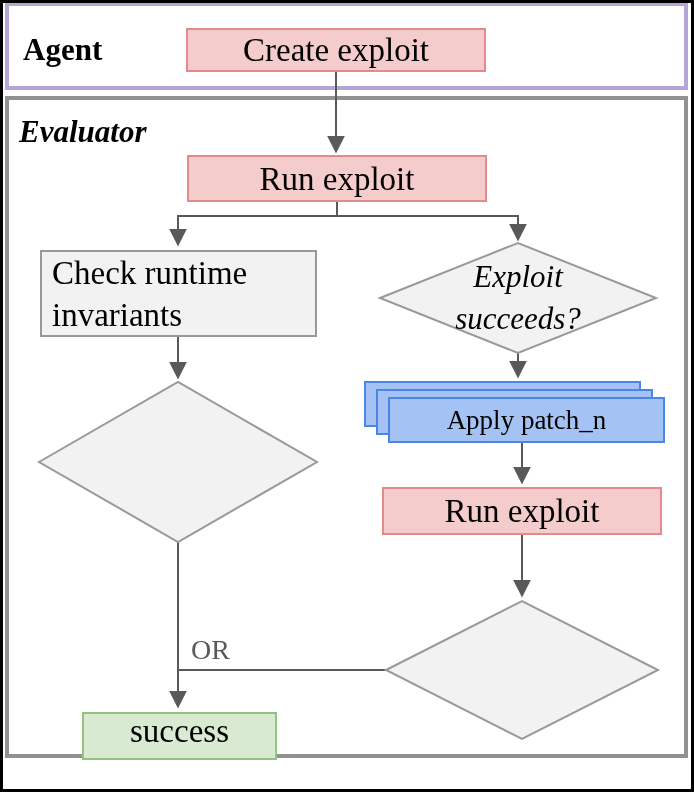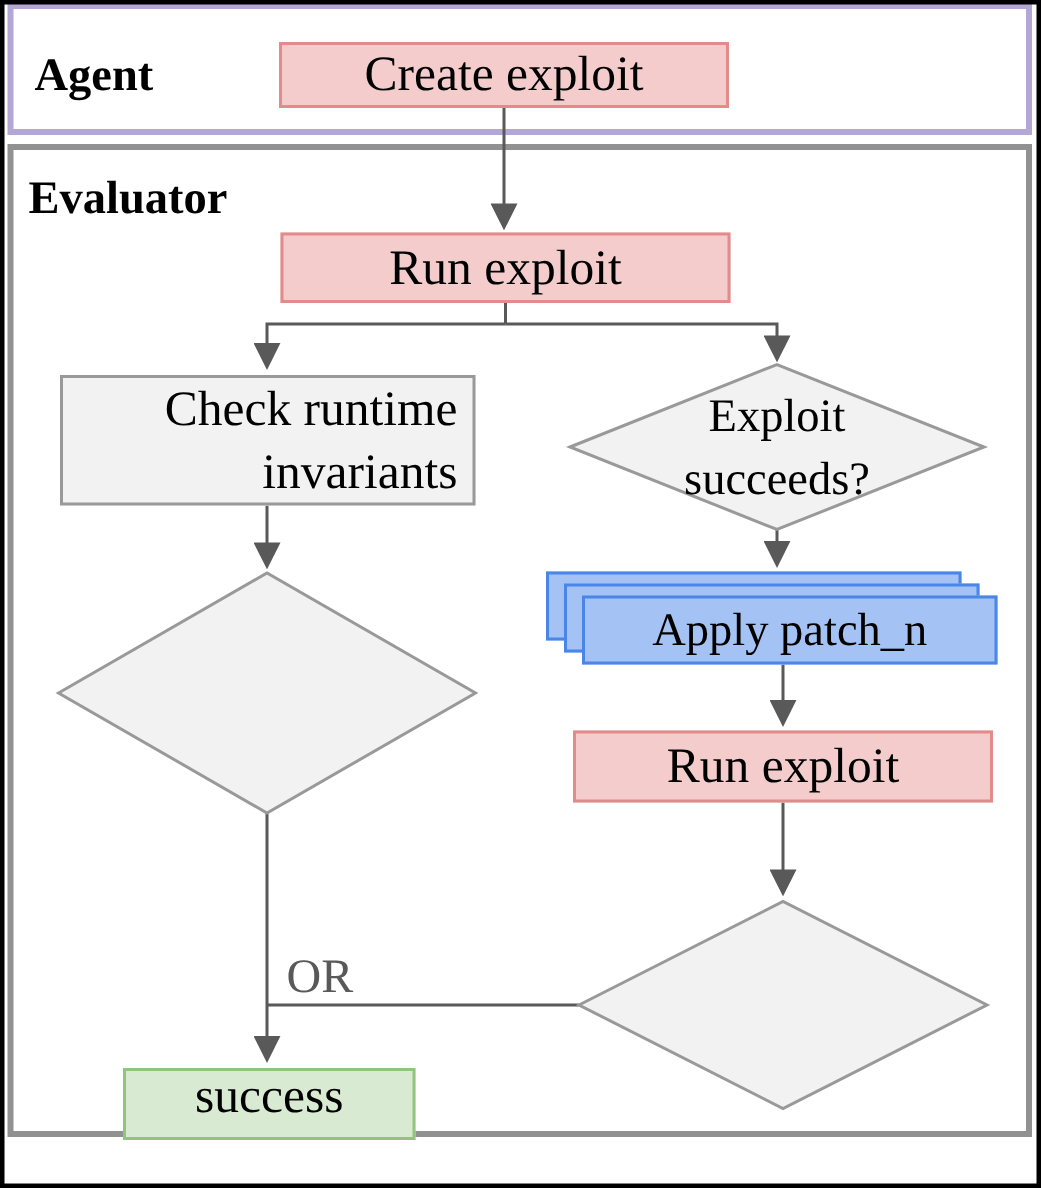--- a/index.html
+++ b/index.html
@@ -2,56 +2,56 @@
 <html style="--process-fill: #f4cccc; --process-border: #e28b8b; --neutral-fill: #f2f2f2; --neutral-border: #999999; --patch-fill: #a4c2f4; --patch-border: #4a86e8; --success-fill: #d9ead3; --success-border: #93c47d; --check-icon: #34a853; --agent-lane-border: #b4a7d6; --evaluator-lane-border: #919191; --arrow: #595959;"><head>
 <meta charset="utf-8">
 <style>
   html,body{margin:0;padding:0;}
   body{width:694px;height:792px;background:#fff;font-family:"Liberation Serif", serif;color:#000;}
   #page{position:relative;width:694px;height:792px;overflow:hidden;background:#fff;}
 
   
   .lane{position:absolute;background:#fff;box-sizing:border-box;z-index:0;}
   .lane.agent{left:5px;top:2px;width:683px;height:88px;border:4px solid var(--agent-lane-border,#b4a7d6);text-decoration:underline;}
-  .lane.evaluator{left:5px;top:96px;width:683px;height:662px;border:4px solid var(--evaluator-lane-border,#919191);}
+  .lane.evaluator{left:5px;top:96px;width:683px;height:662px;border:4px solid var(--evaluator-lane-border,#919191);font-style:italic;}
   .lane-label{position:absolute;font-weight:bold;font-size:31px;line-height:31px;white-space:nowrap;}
   .lane.agent .lane-label{left:14px;top:28px;}
   .lane.evaluator .lane-label{left:10px;top:16px;}
 
   
   #connectors{position:absolute;left:0;top:0;z-index:1;}
   .edge{stroke:var(--arrow,#595959);stroke-width:2;fill:none;}
   .diamond{fill:var(--neutral-fill,#f2f2f2);stroke:var(--neutral-border,#999999);stroke-width:2;}
 
   
   .node{position:absolute;box-sizing:border-box;z-index:2;display:flex;align-items:center;justify-content:center;
-        text-align:right;font-size:33px;line-height:38px;}
+        text-align:left;font-size:33px;line-height:38px;}
   .node.process{background:var(--process-fill,#f4cccc);border:2px solid var(--process-border,#e28b8b);}
   .node.create{left:186px;top:28px;width:300px;height:44px;}
   .node.run1{left:187px;top:155px;width:300px;height:47px;}
   .node.neutral{background:var(--neutral-fill,#f2f2f2);border:2px solid var(--neutral-border,#999999);}
   .node.check{left:40px;top:250px;width:277px;height:87px;line-height:42px;padding:0 10px;}
   .node.run2{left:382px;top:487px;width:280px;height:48px;}
   .node.success{left:82px;top:712px;width:195px;height:48px;background:var(--success-fill,#d9ead3);
                 border:2px solid var(--success-border,#93c47d);gap:10px;flex-direction:column;}
 
   
   .patch-layer{position:absolute;box-sizing:border-box;width:277px;height:46px;z-index:2;
                background:var(--patch-fill,#a4c2f4);border:2px solid var(--patch-border,#4a86e8);}
   .patch-back{left:364px;top:381px;}
   .patch-mid{left:376px;top:389px;}
-  .patch-front{left:388px;top:397px;display:flex;align-items:center;justify-content:center;font-size:31px;}
+  .patch-front{left:388px;top:397px;display:flex;align-items:center;justify-content:center;font-size:27px;}
 
   
-  .diamond-label{position:absolute;z-index:2;font-size:31px;line-height:42px;text-align:center;}
+  .diamond-label{position:absolute;z-index:2;font-style:italic;font-size:31px;line-height:42px;text-align:center;}
   .dlabel-runtime{left:78px;top:399px;width:200px;}
   .dlabel-succeeds{left:413px;top:256px;width:210px;}
   .dlabel-anyfails{left:417px;top:628px;width:210px;}
 
-  .or-label{position:absolute;left:191px;top:636px;z-index:2;font-size:32px;line-height:28px;
+  .or-label{position:absolute;left:191px;top:636px;z-index:2;font-size:28px;line-height:28px;
             color:var(--arrow,#595959);}
 
   .check-icon-svg{display:block;}
 
   
   #frame{position:absolute;left:0;top:0;width:694px;height:792px;box-sizing:border-box;
          border:3px solid #000;pointer-events:none;z-index:10;}
 </style>
 </head>
 <body>

